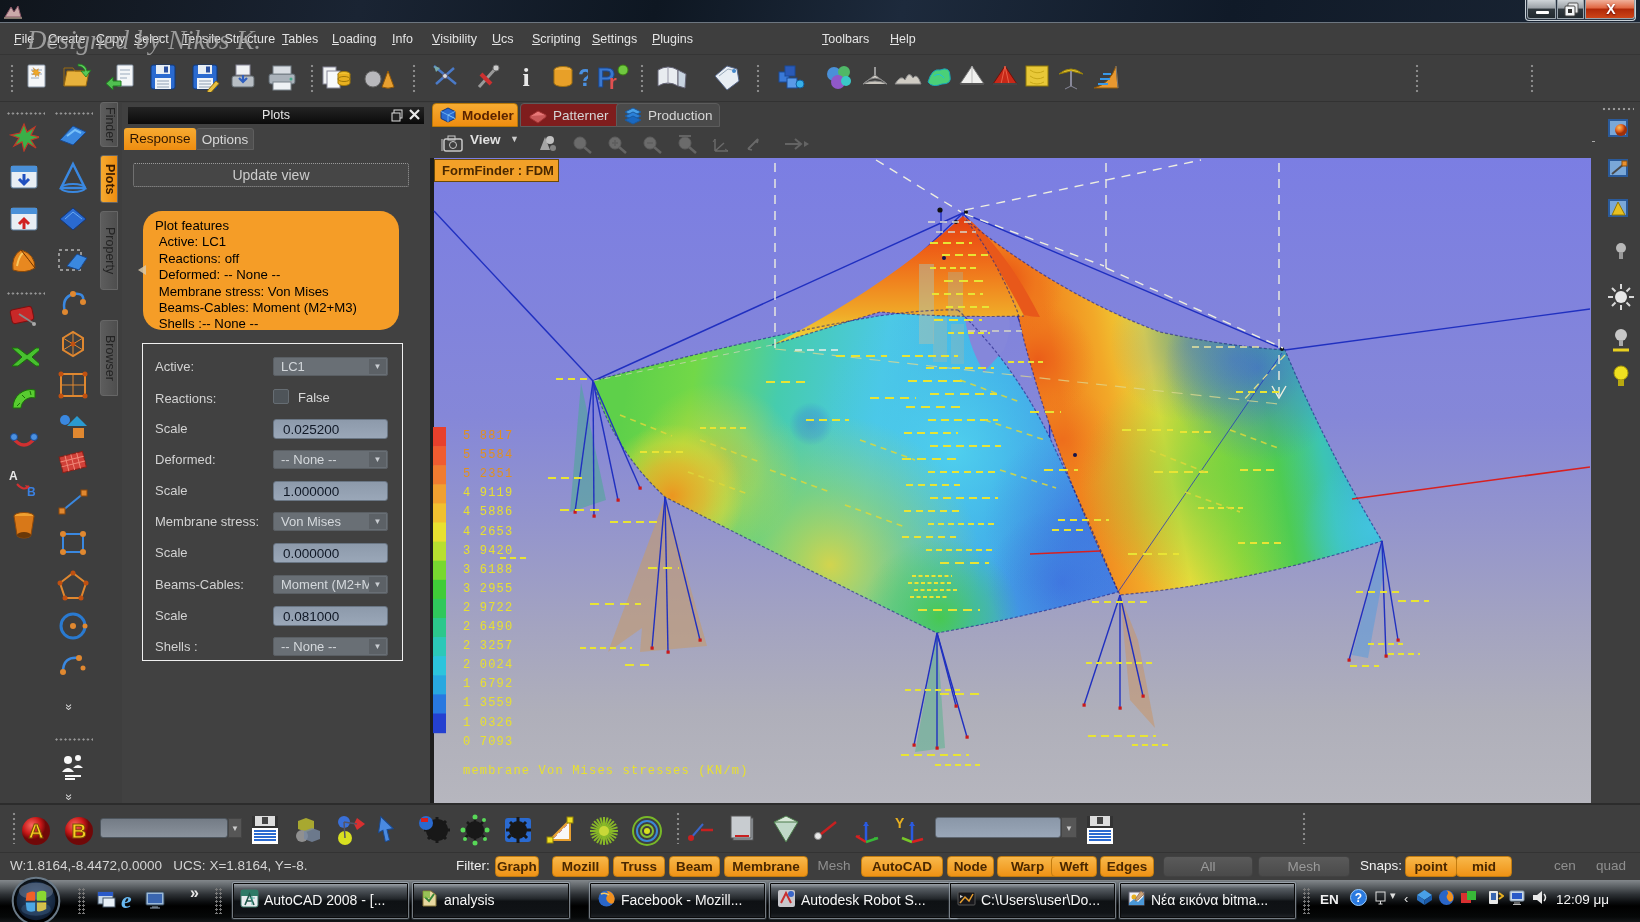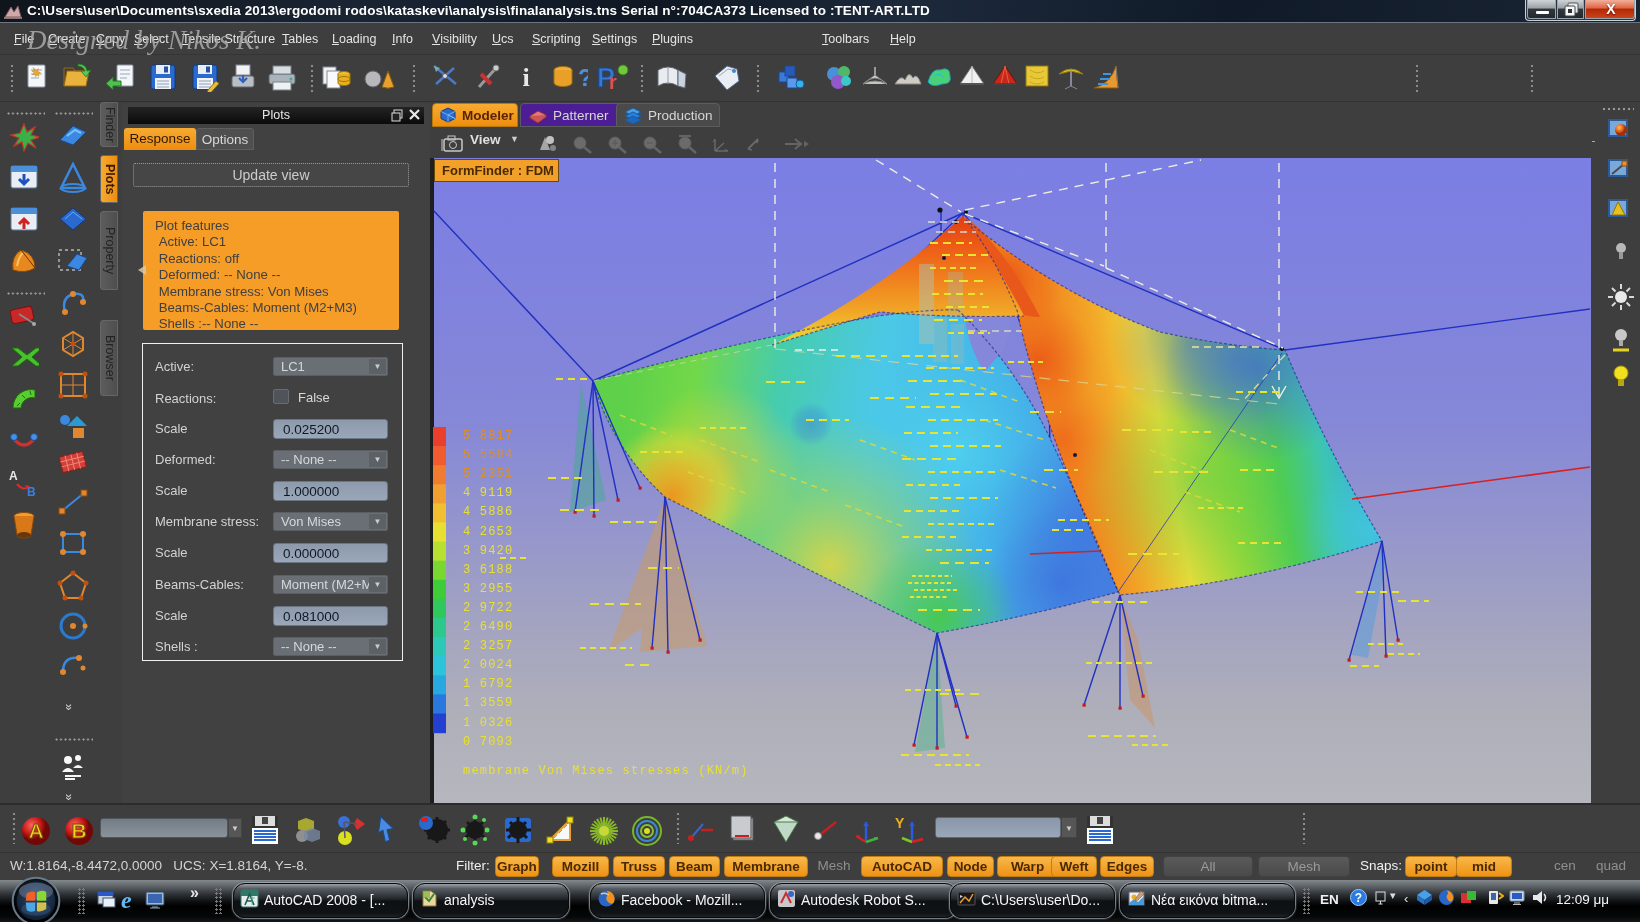--- a/index.html
+++ b/index.html
@@ -16,48 +16,47 @@
 #toolbar{left:0;top:56px;width:1640px;height:46px;background:#3e3e3e;border-bottom:1px solid #323232}
 .vsep{position:absolute;width:4px;top:8px;height:30px;background-image:radial-gradient(circle at 2px 2px,#8a8a8a 1px,transparent 1.6px);background-size:4px 5px}
 #mainbg{left:0;top:103px;width:1640px;height:700px;background:#3e3e3e}
 .vtab{position:absolute;left:100px;width:18px;background:#575757;border:1px solid #666;border-radius:3px 0 0 3px;color:#1e1e1e;font-size:12.5px;writing-mode:vertical-rl;text-align:center;padding:2px 0}
 .vtab.on{background:linear-gradient(90deg,#f6aa30,#ee8d10);color:#3a1c00;font-weight:bold}
 .vtab.off{color:#242424;background:linear-gradient(90deg,#5d5d5d,#4e4e4e)}
 #plotspanel{left:122px;top:103px;width:308px;height:700px;background:#414141}
 #plotstitle{left:6px;top:4px;width:296px;height:17px;background:linear-gradient(#242424,#0a0a0a);color:#e8e8e8;font-size:12.5px;text-align:center;line-height:17px}
 .ptab{position:absolute;top:25px;height:22px;font-size:13.5px;text-align:center;border-radius:3px 3px 0 0}
 #updview{left:11px;top:60px;width:276px;height:24px;background:#464646;border:1px dotted #9a9a9a;border-radius:2px;color:#cccccc;font-size:14px;text-align:center;line-height:22px}
-#plotfeat{left:21px;top:108px;width:256px;height:119px;background:#f59d27;border-radius:2px;color:#404040;font-size:13.2px;line-height:16.4px;padding:7px 0 0 12px}
+#plotfeat{left:21px;top:108px;width:256px;height:119px;background:#f59d27;border-radius:19px;color:#000000;font-size:13.2px;line-height:16.4px;padding:7px 0 0 12px}
 #formbox{left:20px;top:240px;width:261px;height:318px;border:1px solid #f0f0f0;background:#414141}
 .flabel{position:absolute;left:14px;color:#d2d2d2;font-size:13px}
 .dd{position:absolute;left:131px;width:115px;height:19px;background:#696f75;border:1px solid #5a5f64;border-radius:2px;color:#d4d8dc;font-size:13px;line-height:18px;padding-left:7px}
 .dd .arr{position:absolute;right:1px;top:1px;width:17px;height:15px;background:#5c6166;color:#caced2;font-size:8px;text-align:center;line-height:15px}
 .inp{position:absolute;left:131px;width:115px;height:20px;background:linear-gradient(#8d9aab,#9aa7b8);border:1px solid #6a7684;border-radius:3px;color:#101826;font-size:13.5px;line-height:19px;padding-left:9px}
 #vptabs{left:430px;top:103px;width:1165px;height:25px;background:#3e3e3e}
 .vptab{position:absolute;top:103px;height:24px;border-radius:4px 4px 0 0;font-size:13.5px}
 #vptoolbar{left:430px;top:128px;width:1165px;height:30px;background:#3e3e3e}
 #rightstrip{left:1595px;top:103px;width:45px;height:700px;background:#3e3e3e}
 #bottombar{left:0;top:803px;width:1640px;height:49px;background:#3e3e3e;border-top:2px solid #2c2c2c}
 #statusbar{left:0;top:852px;width:1640px;height:28px;background:#3e3e3e;border-top:1px solid #333}
 .fbtn{position:absolute;top:4px;height:21px;border-radius:4px;font-size:13.5px;font-weight:bold;text-align:center;background:linear-gradient(#f8b84a,#ef9215);color:#4a2800;border:1px solid #c27c10}
 .fbtn.gray{background:linear-gradient(#5a5a5a,#4a4a4a);color:#9a9a9a;border:1px solid #424242;font-weight:normal}
 .fbtn.textonly{background:none;border:none;color:#8f8f8f;font-weight:normal}
 #taskbar{left:0;top:880px;width:1640px;height:42px;background:linear-gradient(#83888c 0%,#5b6064 16%,#2e3236 34%,#0c0e10 52%,#000 62%,#060808 88%,#14171a 100%)}
-.tbtn{position:absolute;top:883px;height:35px;border-radius:12px;border:1px solid #0a0a0a;box-shadow:0 0 0 1px rgba(200,210,220,.5), 0 0 0 2px rgba(90,100,110,.3);background:linear-gradient(#9aa0a6 0%,#565c62 14%,#23272b 45%,#0e1114 52%,#101316 88%,#1e2226 100%);color:#f6f6f6;font-size:14px;white-space:nowrap;overflow:hidden}
+.tbtn{position:absolute;top:883px;height:35px;border-radius:1px;border:1px solid #0a0a0a;box-shadow:0 0 0 1px rgba(200,210,220,.5), 0 0 0 2px rgba(90,100,110,.3);background:linear-gradient(#9aa0a6 0%,#565c62 14%,#23272b 45%,#0e1114 52%,#101316 88%,#1e2226 100%);color:#f6f6f6;font-size:14px;white-space:nowrap;overflow:hidden}
 .tbtn .lbl{position:absolute;left:30px;top:8px}
 .trayico{position:absolute;top:889px;width:17px;height:17px}
 </style></head><body>
 <div id="app">
 
 <div class="abs" id="titlebar"></div>
 <svg class="abs" style="left:3px;top:3px" width="20" height="17">
       <path d="M2 14 L8 4 L11 9 L15 3 L18 14 Z" fill="#caa" stroke="#856" stroke-width="1"></path>
       <path d="M1 15 h18" stroke="#a98" stroke-width="1.5"></path>
     </svg>
-<div class="abs" id="titletext">C:\Users\user\Documents\sxedia 2013\ergodomi rodos\kataskevi\analysis\finalanalysis.tns Serial n°:704CA373 Licensed to :TENT-ART.LTD</div>
 <div class="abs" style="left:1525px;top:0;width:111px;height:21px;border:1px solid #c8d0d6;border-top:none;border-radius:0 0 4px 4px;background:rgba(255,255,255,.08)"></div>
 <div class="abs winbtn" style="left:1527px;width:29px;border-radius:0 0 0 3px">
       <div class="abs" style="left:8px;top:11px;width:13px;height:3px;background:#fff;border-radius:1px"></div>
     </div>
 <div class="abs winbtn" style="left:1557px;width:27px">
       <svg class="abs" style="left:6px;top:2px" width="16" height="15">
         <rect x="4" y="1" width="10" height="10" fill="#e8eaec" stroke="#555" rx="1"></rect>
         <rect x="1" y="4" width="10" height="10" fill="#f4f6f8" stroke="#444" rx="1"></rect>
         <rect x="4" y="7" width="4" height="4" fill="#333"></rect>
       </svg>
@@ -405,21 +404,21 @@
     </div>
     <div class="abs" id="vptabs"></div>
 <div class="vptab" style="left:432px;width:86px;background:linear-gradient(#f7ab31,#ee8d10);border:1px solid #b87808;color:#5a2400;font-weight:bold">
  <svg class="ico" style="left:6px;top:2px" width="19" height="18">
         <path d="M9 2 L16 5.5 16 12.5 9 16 2 12.5 2 5.5Z" fill="#2a6ad0" stroke="#14387a"></path>
         <path d="M2 5.5 L9 9 16 5.5 M9 9 V16" stroke="#6ab0f0" fill="none"></path>
         <path d="M9 9 L16 12.5" stroke="#88d0f8"></path>
       </svg>
  <span style="position:absolute;left:29px;top:4px">Modeler</span>
     </div>
-<div class="vptab" style="left:520px;width:108px;background:#4c1d95;border:1px solid #5c5c5c;color:#d6d6d6">
+<div class="vptab" style="left:520px;width:108px;background:#7f1d1d;border:1px solid #5c5c5c;color:#d6d6d6">
  <svg class="ico" style="left:7px;top:4px" width="20" height="16">
         <path d="M2 8 L10 3 18 7 10 13Z" fill="#e87878" stroke="#a03030"></path>
         <path d="M2 8 L2 10 10 15 18 9 18 7" fill="#c85858" stroke="#a03030"></path>
       </svg>
  <span style="position:absolute;left:32px;top:4px">Patterner</span>
     </div>
 <div class="vptab" style="left:616px;width:104px;background:#4a4a4a;border:1px solid #5c5c5c;color:#d6d6d6">
  <svg class="ico" style="left:6px;top:2px" width="20" height="20">
         <path d="M2 6 L10 2 18 6 10 10Z" fill="#48a0e8" stroke="#1a5aa0"></path>
         <path d="M2 10 L10 6 18 10 10 14Z" fill="#2a80d8" stroke="#1a5aa0"></path>

